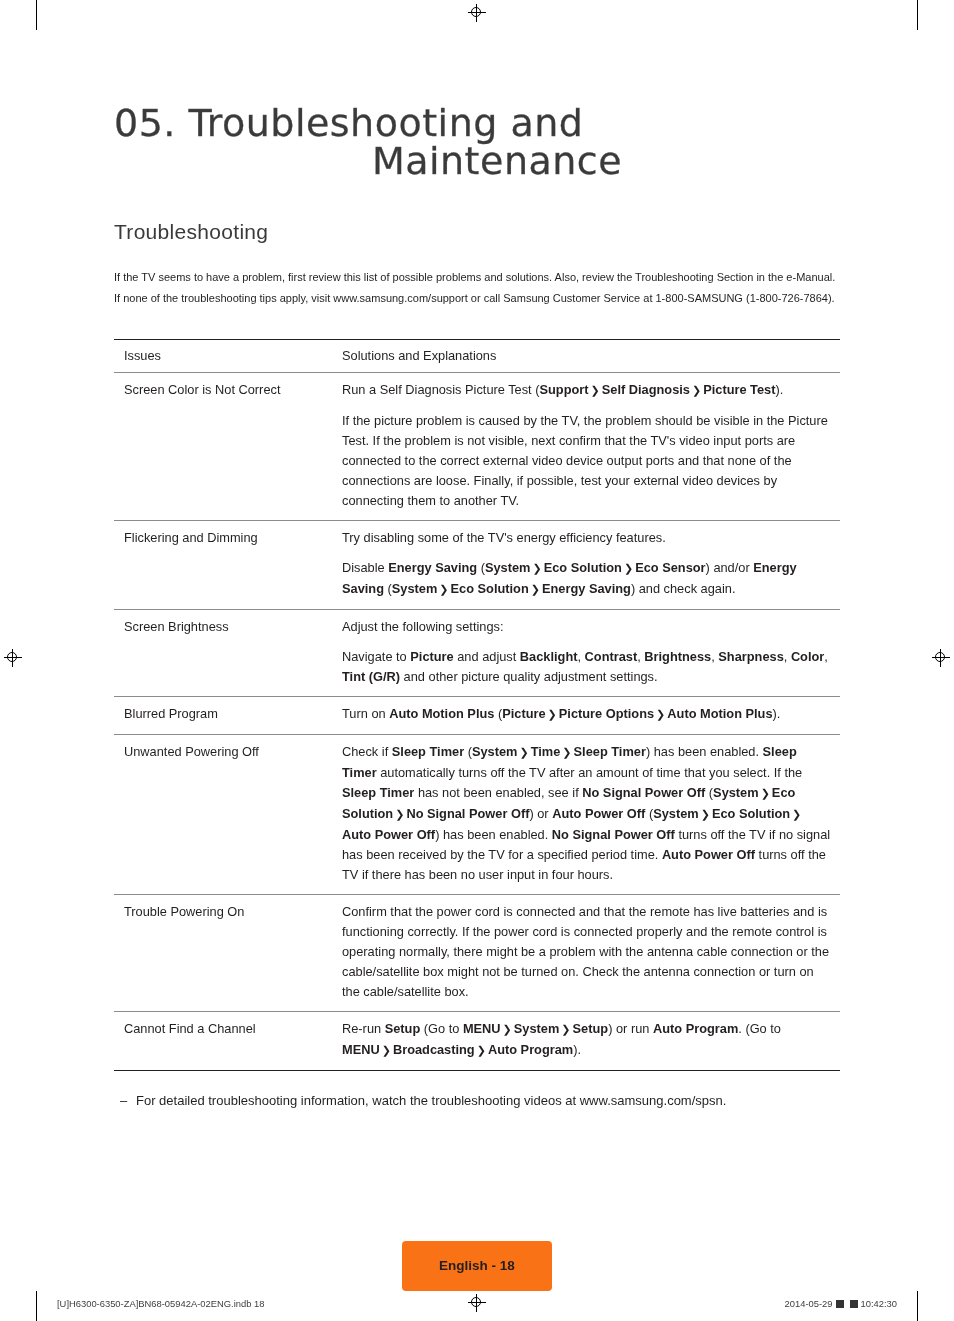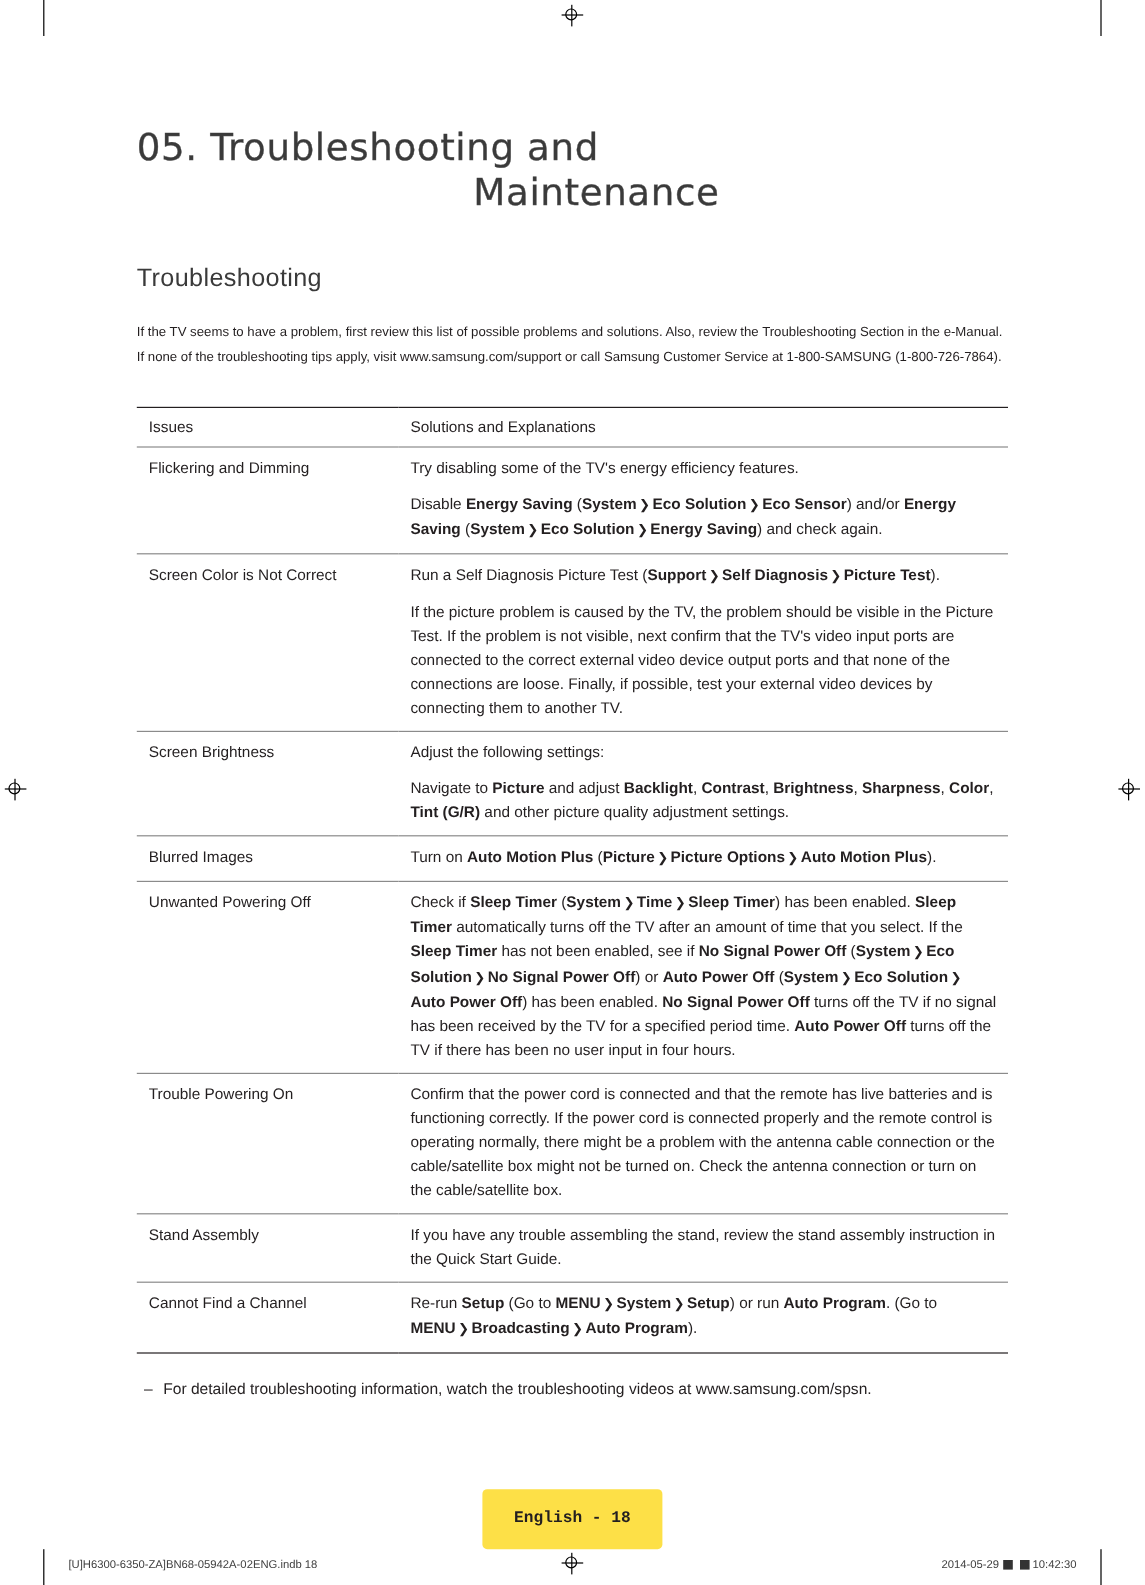--- a/index.html
+++ b/index.html
@@ -54,21 +54,21 @@
   .content {
     position: absolute;
     left: 114px;
     top: 104px;
     width: 726px;
   }
 
   h1.chapter-title {
     font-family: "DejaVu Sans", sans-serif;
     font-weight: normal;
-    font-size: 31px;
+    font-size: 38px;
     line-height: 38px;
     letter-spacing: 0.5px;
     margin: 0;
     color: #3a3a3a;
     -webkit-text-stroke: 0.3px #555;
   }
   h1.chapter-title .line2 {
     display: block;
     padding-left: 40px;
     text-align: center;
@@ -146,23 +146,22 @@
     top: 0;
   }
 
   
   .page-badge {
     position: absolute;
     left: 402px;
     top: 1241px;
     width: 150px;
     height: 50px;
-    background: #fde047;
+    background: #f97316;
     border-radius: 4px;
-    font-family: Liberation Mono, monospace;
   }
   .page-badge span {
     display: block;
     text-align: center;
     line-height: 50px;
     font-size: 13.5px;
     font-weight: bold;
     color: #231f20;
   }
 
@@ -231,62 +230,56 @@
         <col class="col-sol">
       </colgroup>
       <thead>
         <tr>
           <th>Issues</th>
           <th>Solutions and Explanations</th>
         </tr>
       </thead>
       <tbody id="table-body">
           <tr>
+            <td>Screen Color is Not Correct</td>
+            <td>
+              <p>Run a Self Diagnosis Picture Test (<b>Support</b><span class="arrow">❯</span><b>Self Diagnosis</b><span class="arrow">❯</span><b>Picture Test</b>).</p>
+              <p>If the picture problem is caused by the TV, the problem should be visible in the Picture Test. If the problem is not visible, next confirm that the TV's video input ports are connected to the correct external video device output ports and that none of the connections are loose. Finally, if possible, test your external video devices by connecting them to another TV.</p>
+            </td>
+          </tr>
+          <tr>
             <td>Flickering and Dimming</td>
             <td>
               <p>Try disabling some of the TV's energy efficiency features.</p>
               <p>Disable <b>Energy Saving</b> (<b>System</b><span class="arrow">❯</span><b>Eco Solution</b><span class="arrow">❯</span><b>Eco Sensor</b>) and/or <b>Energy Saving</b> (<b>System</b><span class="arrow">❯</span><b>Eco Solution</b><span class="arrow">❯</span><b>Energy Saving</b>) and check again.</p>
             </td>
           </tr>
           <tr>
-            <td>Screen Color is Not Correct</td>
-            <td>
-              <p>Run a Self Diagnosis Picture Test (<b>Support</b><span class="arrow">❯</span><b>Self Diagnosis</b><span class="arrow">❯</span><b>Picture Test</b>).</p>
-              <p>If the picture problem is caused by the TV, the problem should be visible in the Picture Test. If the problem is not visible, next confirm that the TV's video input ports are connected to the correct external video device output ports and that none of the connections are loose. Finally, if possible, test your external video devices by connecting them to another TV.</p>
-            </td>
-          </tr>
-          <tr>
             <td>Screen Brightness</td>
             <td>
               <p>Adjust the following settings:</p>
               <p>Navigate to <b>Picture</b> and adjust <b>Backlight</b>, <b>Contrast</b>, <b>Brightness</b>, <b>Sharpness</b>, <b>Color</b>, <b>Tint (G/R)</b> and other picture quality adjustment settings.</p>
             </td>
           </tr>
           <tr>
-            <td>Blurred Images</td>
+            <td>Blurred Program</td>
             <td>
               <p>Turn on <b>Auto Motion Plus</b> (<b>Picture</b><span class="arrow">❯</span><b>Picture Options</b><span class="arrow">❯</span><b>Auto Motion Plus</b>).</p>
             </td>
           </tr>
           <tr>
             <td>Unwanted Powering Off</td>
             <td>
               <p>Check if <b>Sleep Timer</b> (<b>System</b><span class="arrow">❯</span><b>Time</b><span class="arrow">❯</span><b>Sleep Timer</b>) has been enabled. <b>Sleep Timer</b> automatically turns off the TV after an amount of time that you select. If the <b>Sleep Timer</b> has not been enabled, see if <b>No Signal Power Off</b> (<b>System</b><span class="arrow">❯</span><b>Eco Solution</b><span class="arrow">❯</span><b>No Signal Power Off</b>) or <b>Auto Power Off</b> (<b>System</b><span class="arrow">❯</span><b>Eco Solution</b><span class="arrow">❯</span><b>Auto Power Off</b>) has been enabled. <b>No Signal Power Off</b> turns off the TV if no signal has been received by the TV for a specified period time. <b>Auto Power Off</b> turns off the TV if there has been no user input in four hours.</p>
             </td>
           </tr>
           <tr>
             <td>Trouble Powering On</td>
             <td>
               <p>Confirm that the power cord is connected and that the remote has live batteries and is functioning correctly. If the power cord is connected properly and the remote control is operating normally, there might be a problem with the antenna cable connection or the cable/satellite box might not be turned on. Check the antenna connection or turn on the cable/satellite box.</p>
-            </td>
-          </tr>
-          <tr>
-            <td>Stand Assembly</td>
-            <td>
-              <p>If you have any trouble assembling the stand, review the stand assembly instruction in the Quick Start Guide.</p>
             </td>
           </tr>
           <tr>
             <td>Cannot Find a Channel</td>
             <td>
               <p>Re-run <b>Setup</b> (Go to <b>MENU</b><span class="arrow">❯</span><b>System</b><span class="arrow">❯</span><b>Setup</b>) or run <b>Auto Program</b>. (Go to <b>MENU</b><span class="arrow">❯</span><b>Broadcasting</b><span class="arrow">❯</span><b>Auto Program</b>).</p>
             </td>
           </tr>
         </tbody>
     </table>

